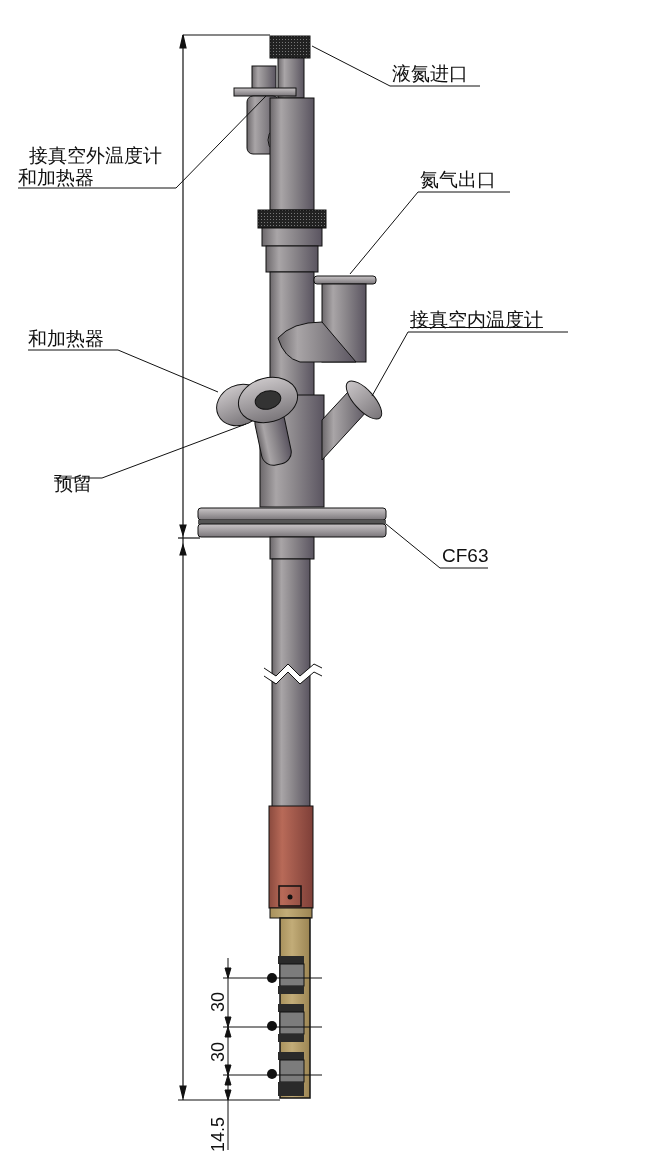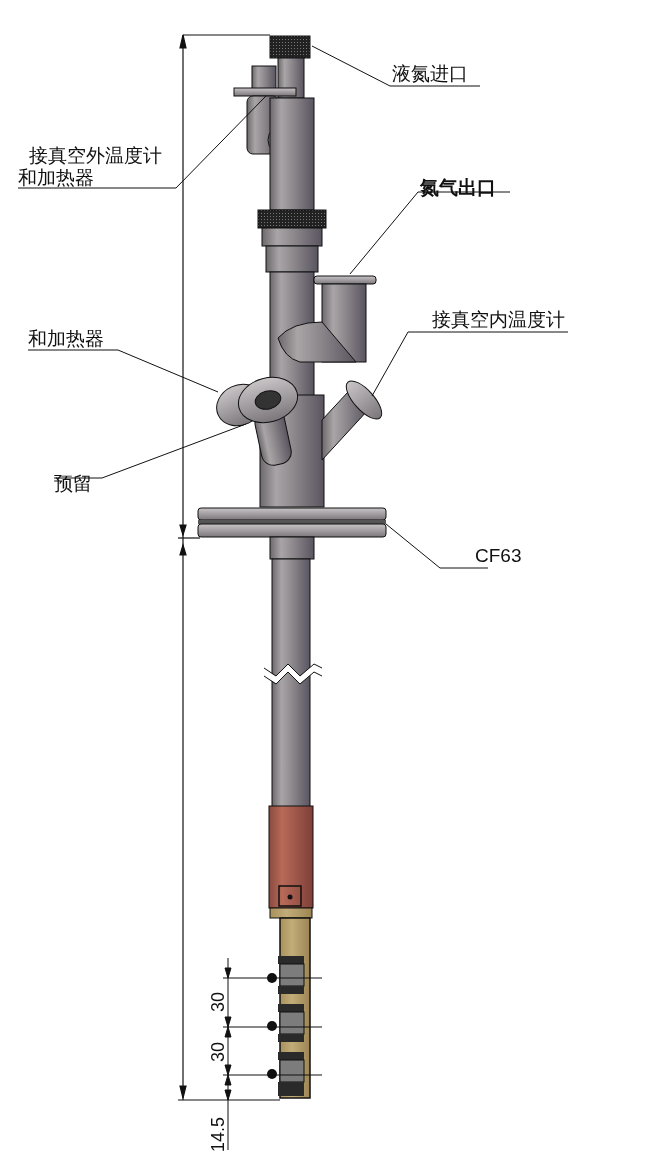--- a/index.html
+++ b/index.html
@@ -1,19 +1,19 @@
 <!DOCTYPE html>
 <html><head>
 <meta charset="utf-8">
 <style>
   html, body { margin:0; padding:0; background:#ffffff; }
   body { width:651px; height:1163px; position:relative; overflow:hidden; font-family:"DejaVu Sans", sans-serif; }
   #drawing { position:absolute; left:0; top:0; width:651px; height:1163px; }
   .label { position:absolute; font-size:19px; color:#111; line-height:22px; white-space:nowrap; }
-  .label-en { font-family:"Liberation Sans", sans-serif; font-size:19px;margin-left:33px; }
+  .label-en { font-family:"Liberation Sans", sans-serif; font-size:19px; }
   .dim { position:absolute; font-family:"Liberation Sans", sans-serif; font-size:18px; color:#111; transform:rotate(-90deg); transform-origin:left top; white-space:nowrap; }
 </style>
 </head>
 <body>
 
 <div id="drawing">
 <svg width="651" height="1163" viewBox="0 0 651 1163" xmlns="http://www.w3.org/2000/svg">
   <defs>
     <linearGradient id="tubeGrad" x1="0" x2="1" y1="0" y2="0">
       <stop offset="0" stop-color="#6c686b"></stop>
@@ -153,22 +153,22 @@
     <line x1="54" y1="478" x2="102" y2="478"></line>
     <line x1="386" y1="524" x2="440" y2="568"></line>
     <line x1="440" y1="568" x2="488" y2="568"></line>
   </g>
 </svg>
 
   
   <div class="label" style="left:392px;top:62px;">液氮进口</div>
   <div class="label" style="left:29px;top:144px;">接真空外温度计</div>
   <div class="label" style="left:18px;top:166px;">和加热器</div>
-  <div class="label" style="left:420px;top:176px;font-weight:bold;">氮气出口</div>
-  <div class="label" style="left:432px;top:308px;">接真空内温度计</div>
+  <div class="label" style="left:420px;top:168px;">氮气出口</div>
+  <div class="label" style="left:410px;top:308px;text-decoration:underline;">接真空内温度计</div>
   <div class="label" style="left:28px;top:327px;">和加热器</div>
   <div class="label" style="left:54px;top:472px;">预留</div>
   <div class="label label-en" style="left:442px;top:545px;">CF63</div>
 
   
   <div class="dim" style="left:208px;top:1012px;">30</div>
   <div class="dim" style="left:208px;top:1062px;">30</div>
   <div class="dim" style="left:208px;top:1152px;">14.5</div>
 </div>
 

